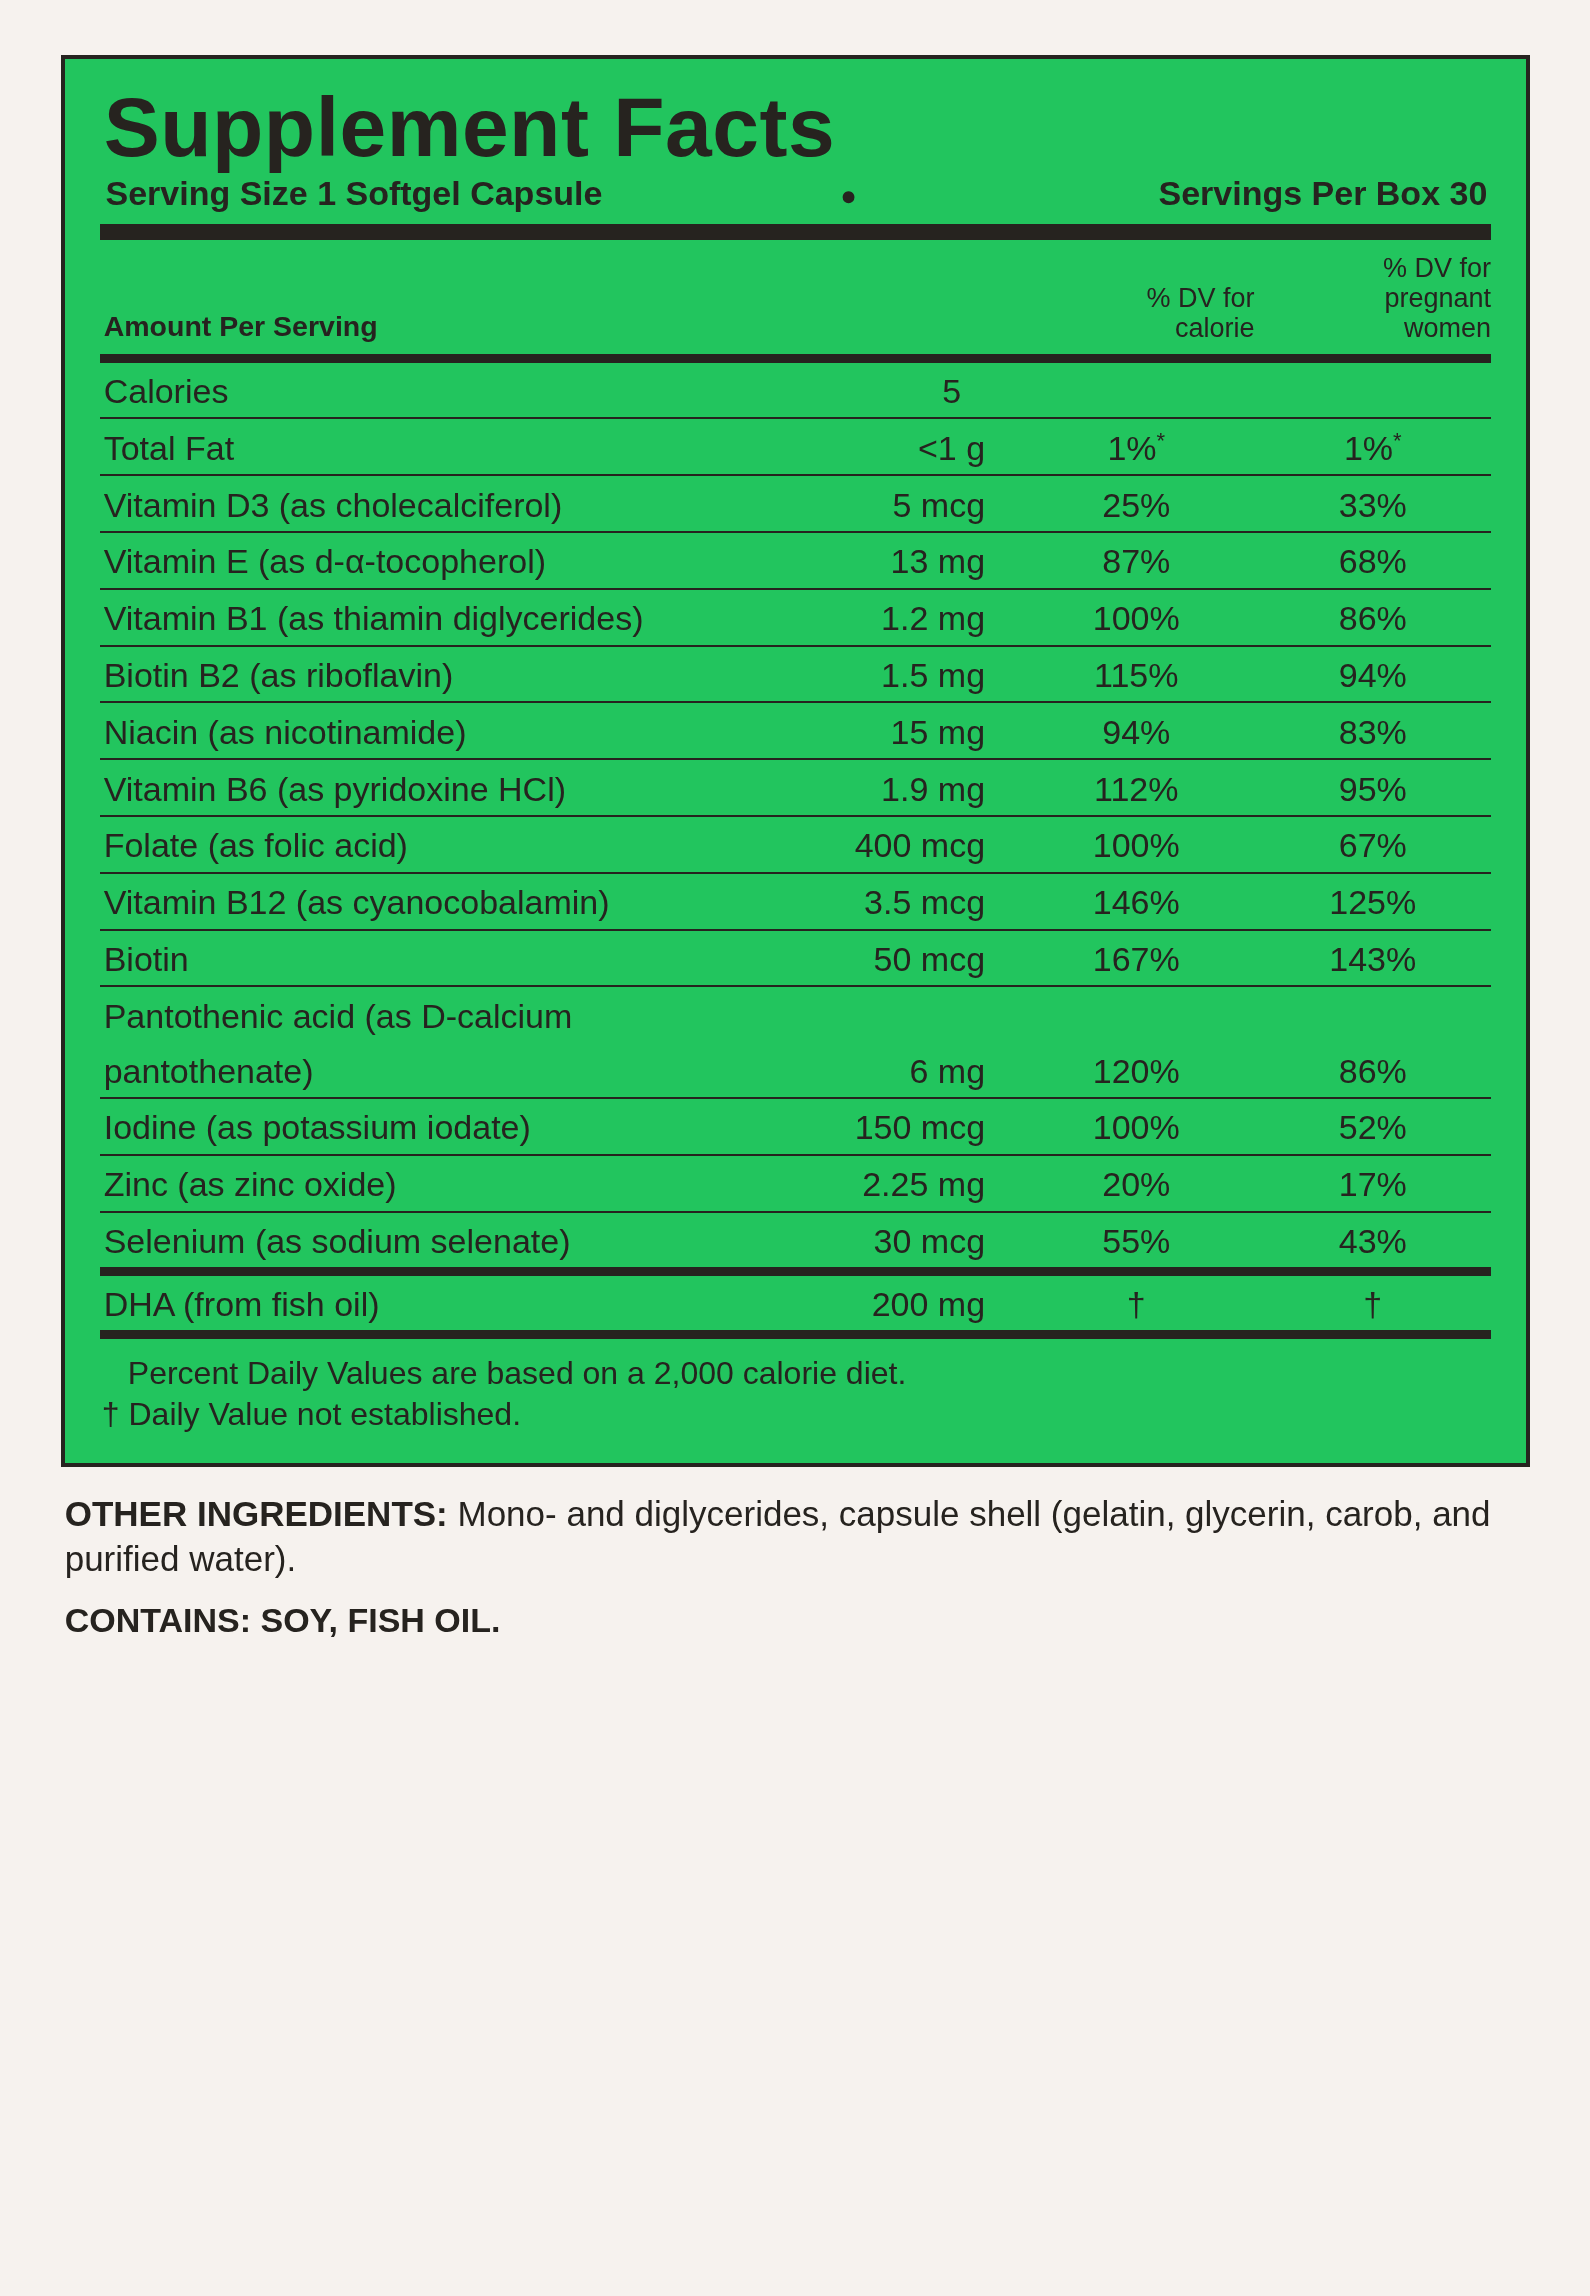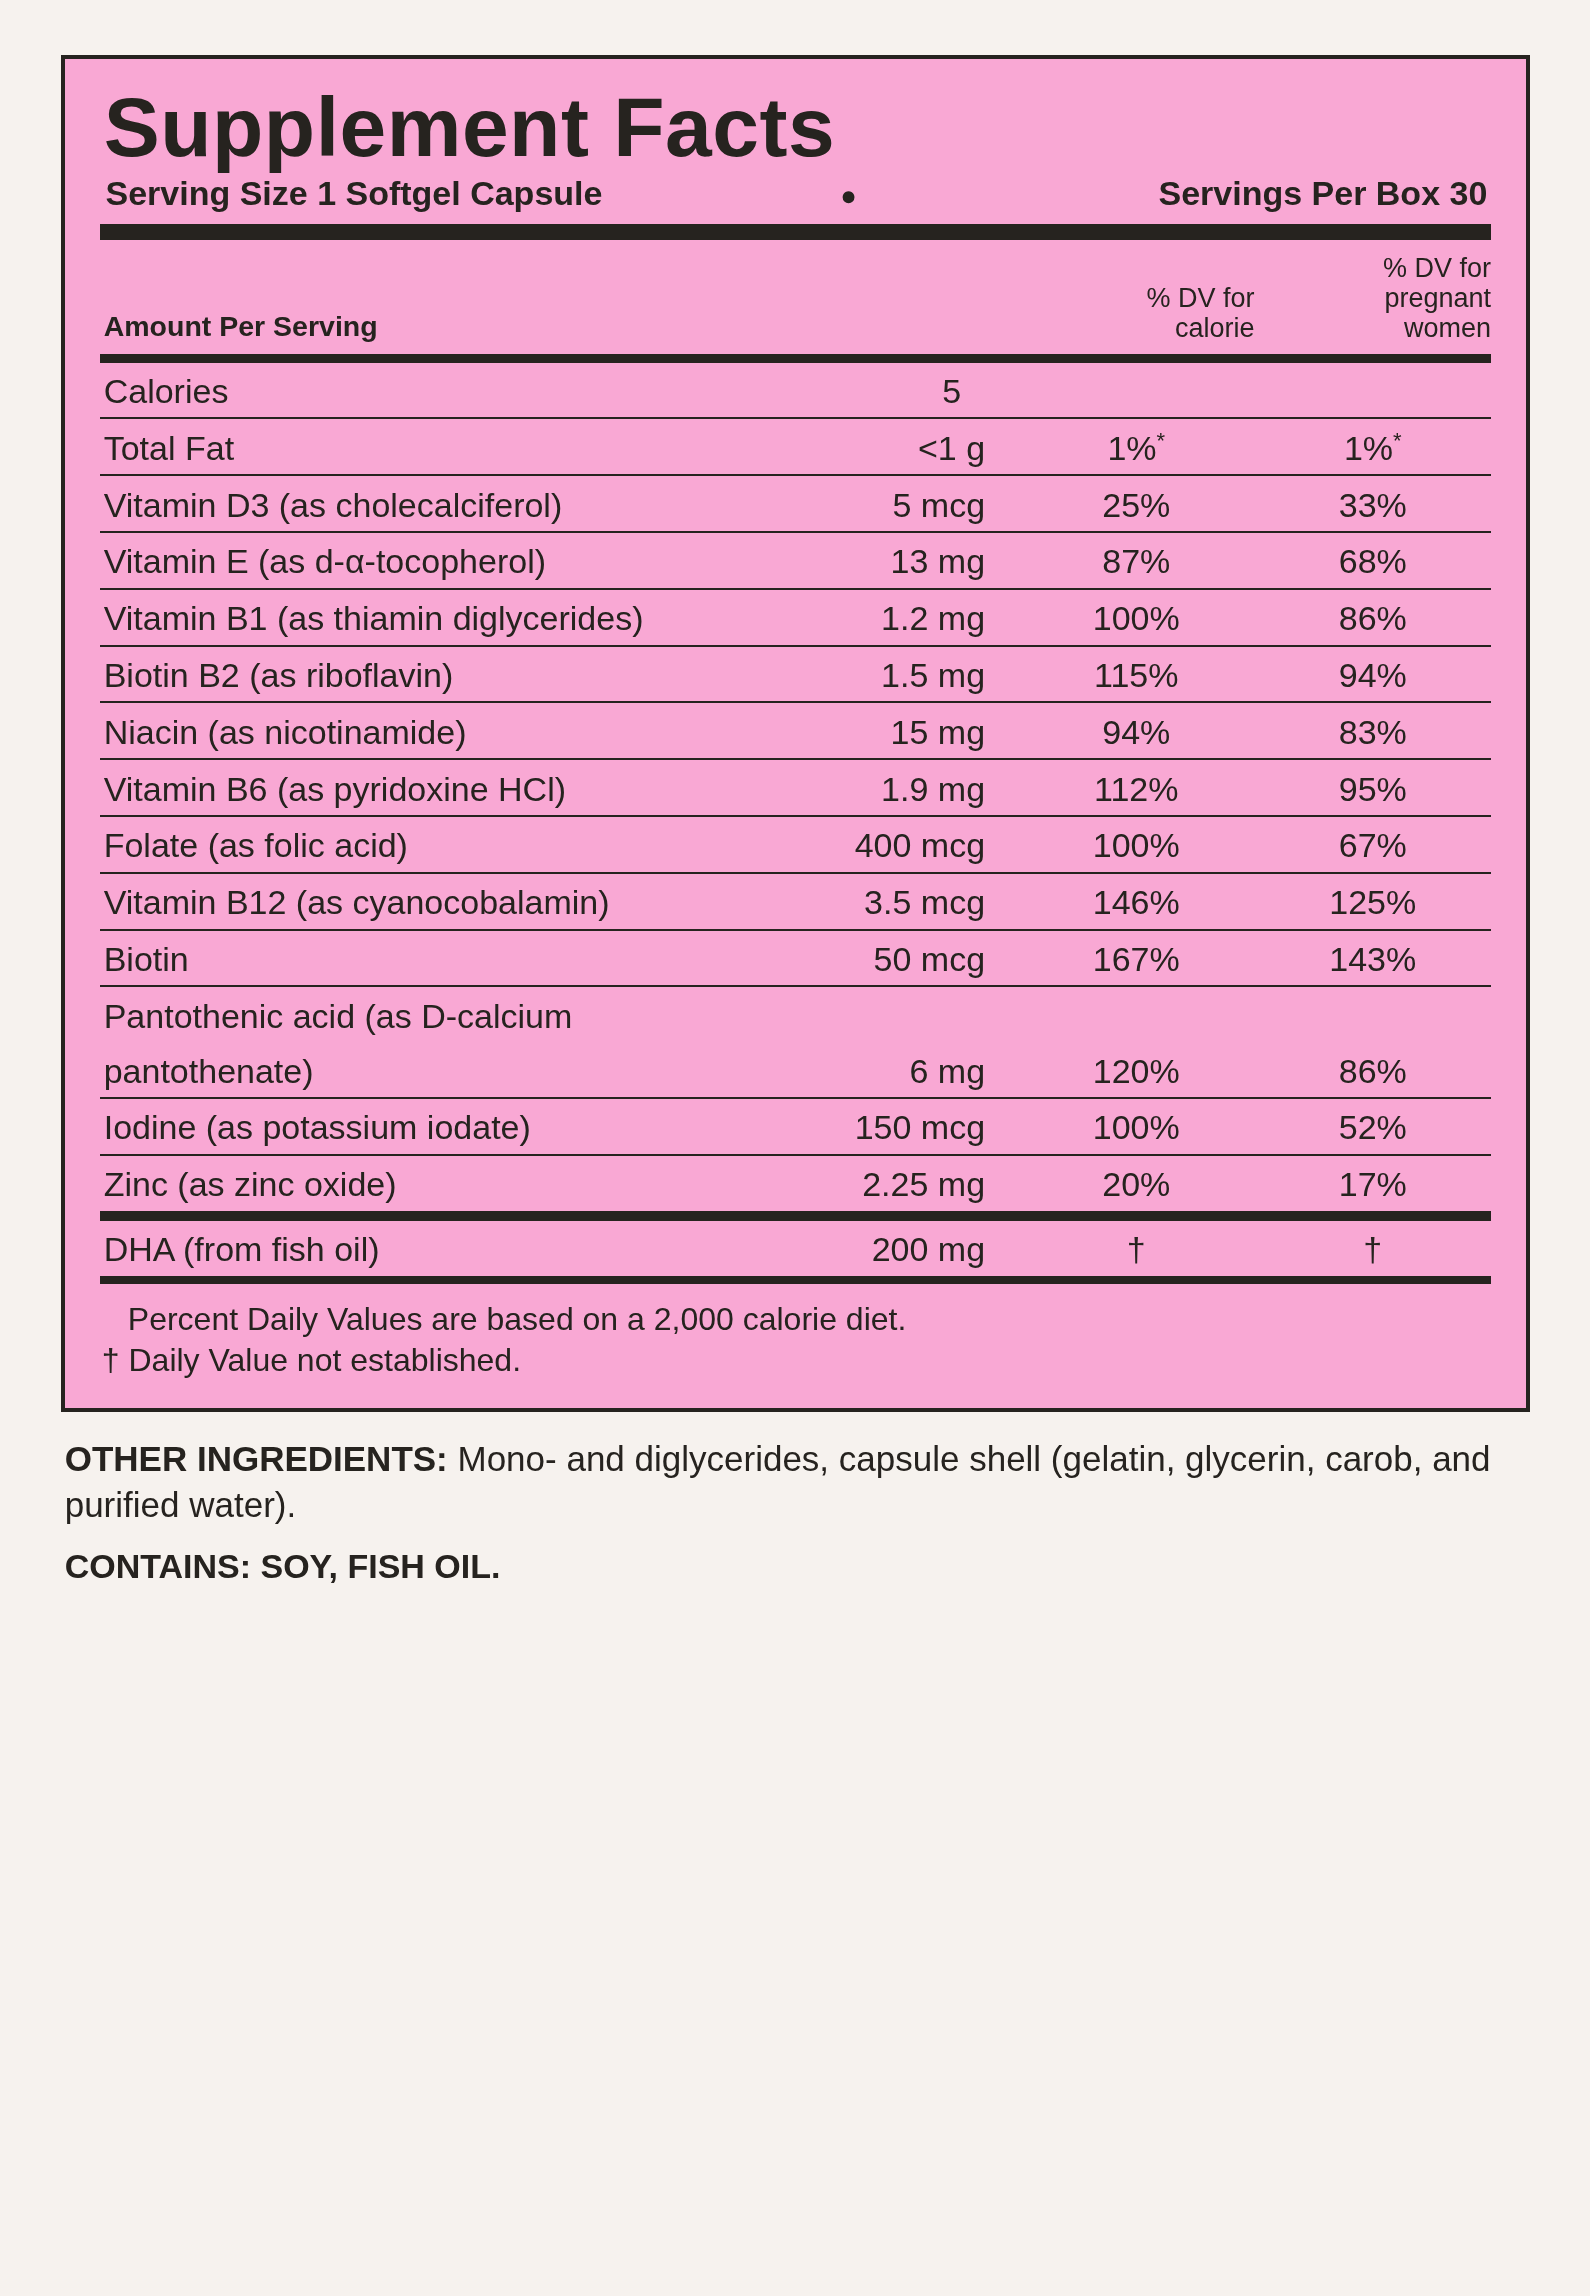--- a/index.html
+++ b/index.html
@@ -18,21 +18,21 @@
     position: relative;
     width: 1591px;
     height: 2297px;
     box-sizing: border-box;
     padding: 55px 61px 0 61px;
   }
   .panel {
     border: 4.6px solid #26231f;
     box-sizing: border-box;
     padding: 16.5px 35px 27.5px 35px;
-    background: #f9a8d4;
+    background: #22c55e;
   }
   .title {
     font-size: 84px;
     font-weight: 700;
     letter-spacing: 0.5px;
     line-height: 1.02;
     margin: 9.2px 0 3.7px 3.7px;
     white-space: nowrap;
   }
   .serving-row {
@@ -269,20 +269,26 @@
           <td class="dv">52%</td>
         </tr>
 
         <tr class="row">
           <td class="name">Zinc (as zinc oxide)</td>
           <td class="amt">2.25 mg</td>
           <td class="dv">20%</td>
           <td class="dv">17%</td>
         </tr>
 
+        <tr class="row no-line">
+          <td class="name">Selenium (as sodium selenate)</td>
+          <td class="amt">30 mcg</td>
+          <td class="dv">55%</td>
+          <td class="dv">43%</td>
+        </tr>
       </tbody>
     </table>
 
     <div class="rule-med"></div>
 
     <table class="facts">
       <colgroup>
         <col class="col-name">
           <col class="col-amt">
           <col class="col-dv1">

